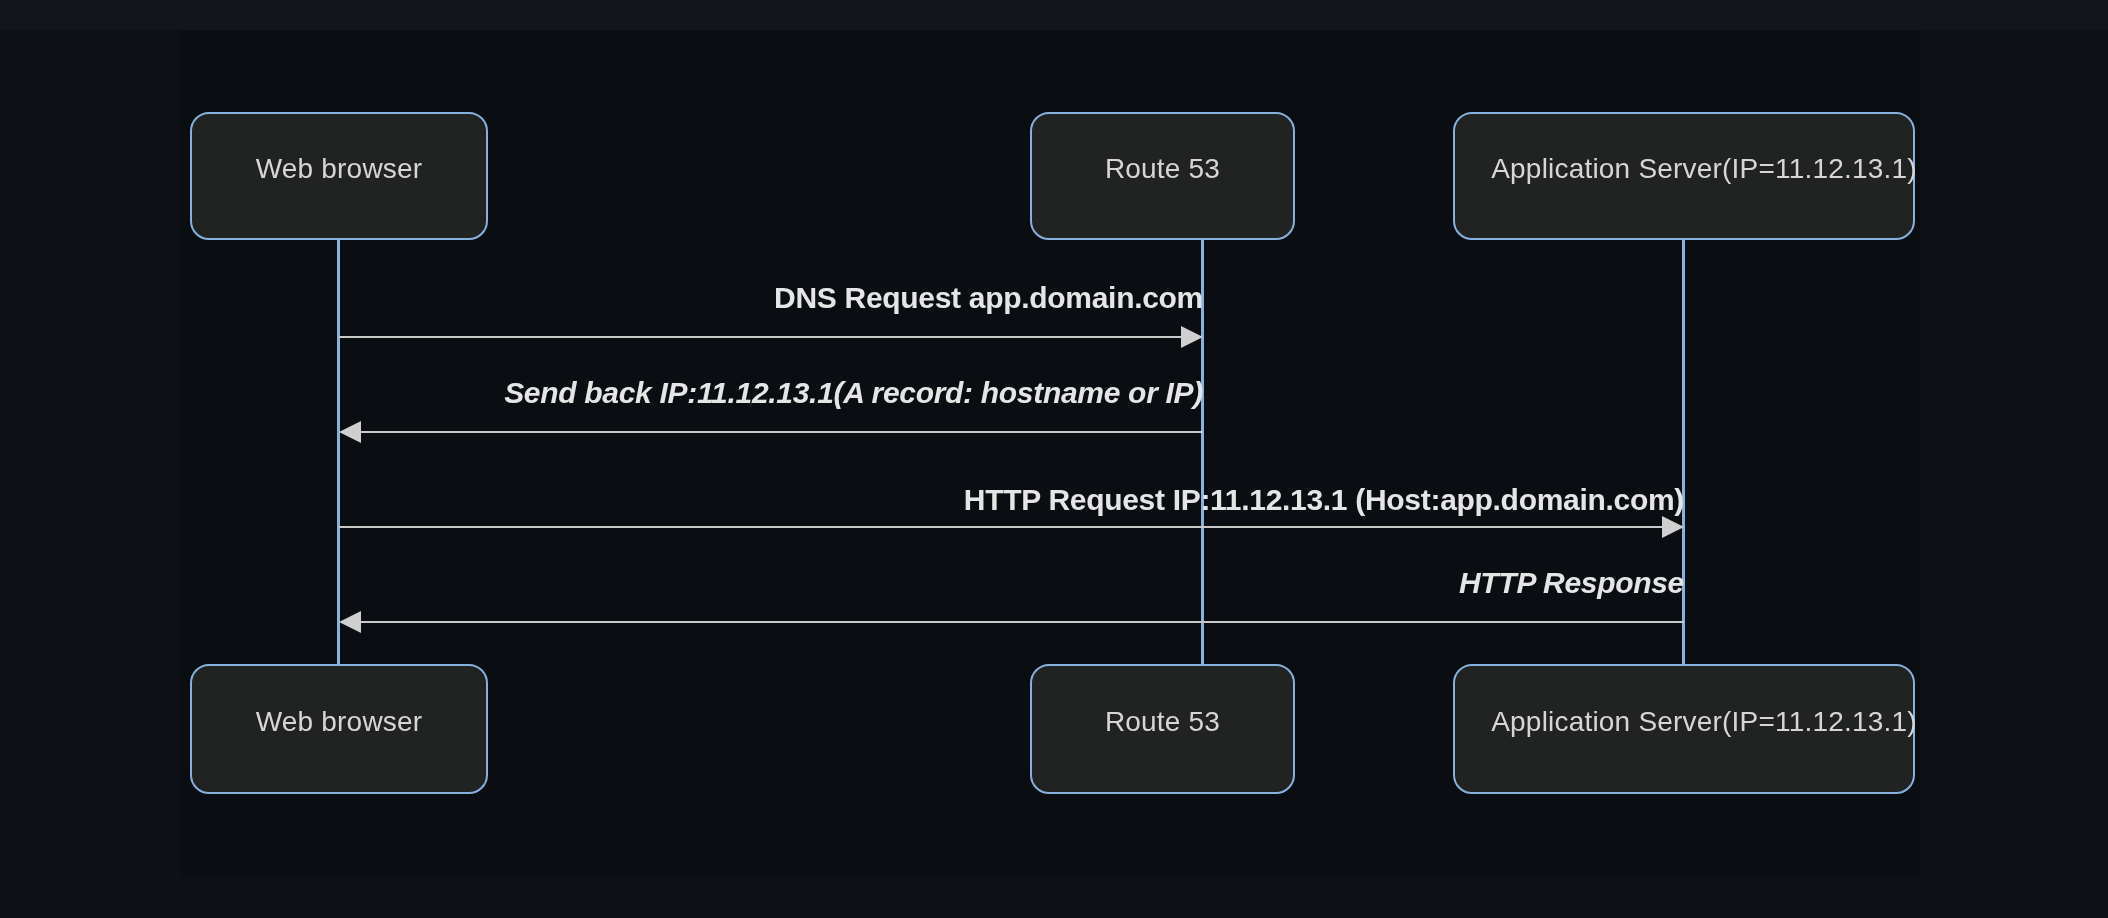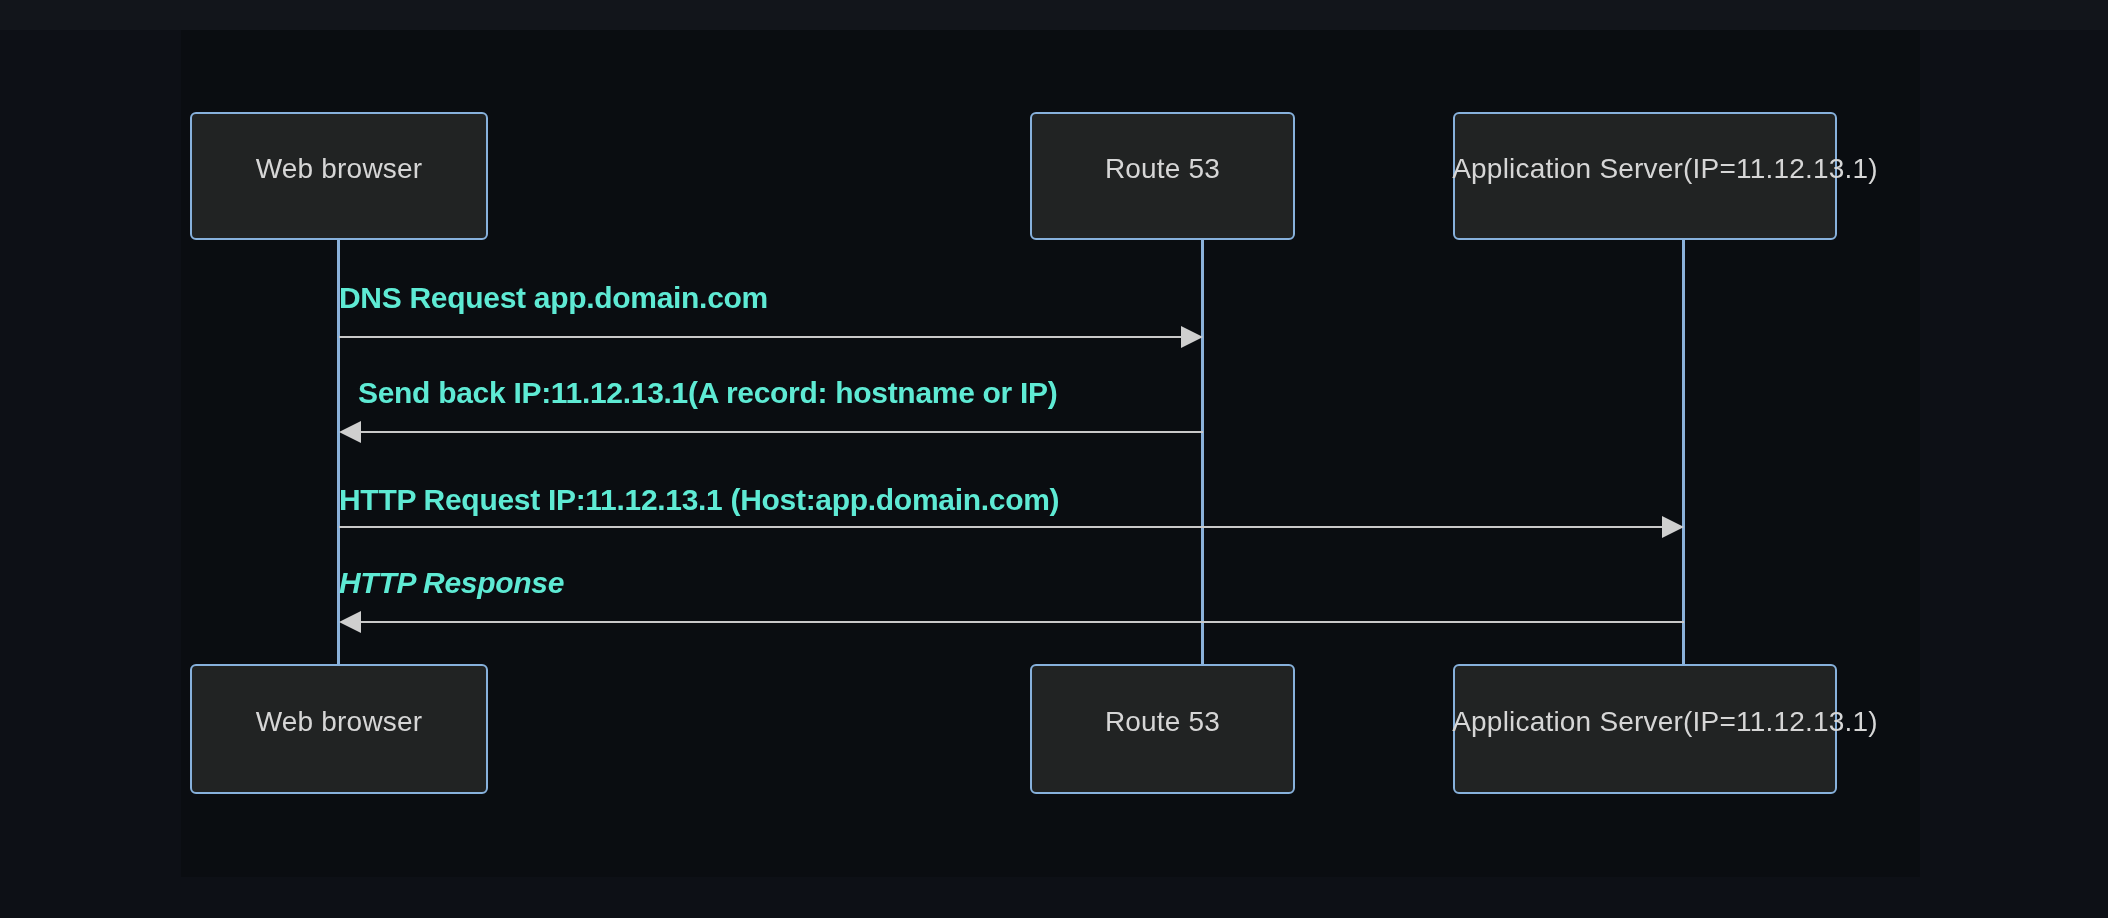--- a/index.html
+++ b/index.html
@@ -25,43 +25,43 @@
     position: absolute;
     left: 181px; top: 30px;
     width: 1739px; height: 847px;
     background: #0a0d11;
   }
   .actor-box {
     position: absolute;
     box-sizing: border-box;
     background: #212323;
     border: 2px solid #87b1dc;
-    border-radius: 6px;
+    border-radius: 19px;
     display: flex;
     align-items: center;
     justify-content: center;
     padding-bottom: 14px;
   }
   .actor-label {
     color: #d6d6d6;
     font-size: 28px;
     white-space: nowrap;
     letter-spacing: 0.2px;
   }
   .lifeline {
     position: absolute;
     width: 3px;
     top: 240px;
     height: 424px;
     background: #8ab1da;
   }
   .msg-label {
     position: absolute;
-    text-align: left;
-    color: #5eead4;
+    text-align: right;
+    color: #e5e5e5;
     font-size: 30px;
     font-weight: 700;
     line-height: 34px;
     letter-spacing: -0.3px;
     white-space: nowrap;
   }
   .msg-line {
     position: absolute;
     height: 2px;
     background: #c9c9c9;
@@ -72,33 +72,33 @@
     height: 0;
     border-top: 11px solid transparent;
     border-bottom: 11px solid transparent;
   }
   .arrow-right { border-left: 22px solid #cfcfcf; }
   .arrow-left  { border-right: 22px solid #cfcfcf; }
 
   
   .a1 { left: 190px;  width: 298px; }
   .a2 { left: 1030px; width: 265px; }
-  .a3 { left: 1453px; width: 384px; padding-left: 40px; }
+  .a3 { left: 1453px; width: 462px; padding-left: 40px; }
   .row-top    { top: 112px; height: 128px; }
   .row-bottom { top: 664px; height: 130px; }
   .ll-1 { left: 337px; }
   .ll-2 { left: 1201px; }
   .ll-3 { left: 1682px; }
 
   
   .m1-label { left: 339px; width: 864px;  top: 281px; }
   .m1-line  { left: 339px; width: 844px;  top: 336px; }
   .m1-arrow { left: 1181px; top: 326px; }
 
-  .m2-label { left: 358px; width: 864px;  top: 376px; }
+  .m2-label { left: 339px; width: 864px;  top: 376px; font-style: italic; }
   .m2-line  { left: 359px; width: 844px;  top: 431px; }
   .m2-arrow { left: 339px; top: 421px; }
 
   .m3-label { left: 339px; width: 1345px; top: 471px; margin-top: 12px; }
   .m3-line  { left: 339px; width: 1325px; top: 526px; }
   .m3-arrow { left: 1662px; top: 516px; }
 
   .m4-label { left: 339px; width: 1345px; top: 566px; font-style: italic; }
   .m4-line  { left: 359px; width: 1325px; top: 621px; }
   .m4-arrow { left: 339px; top: 611px; }

